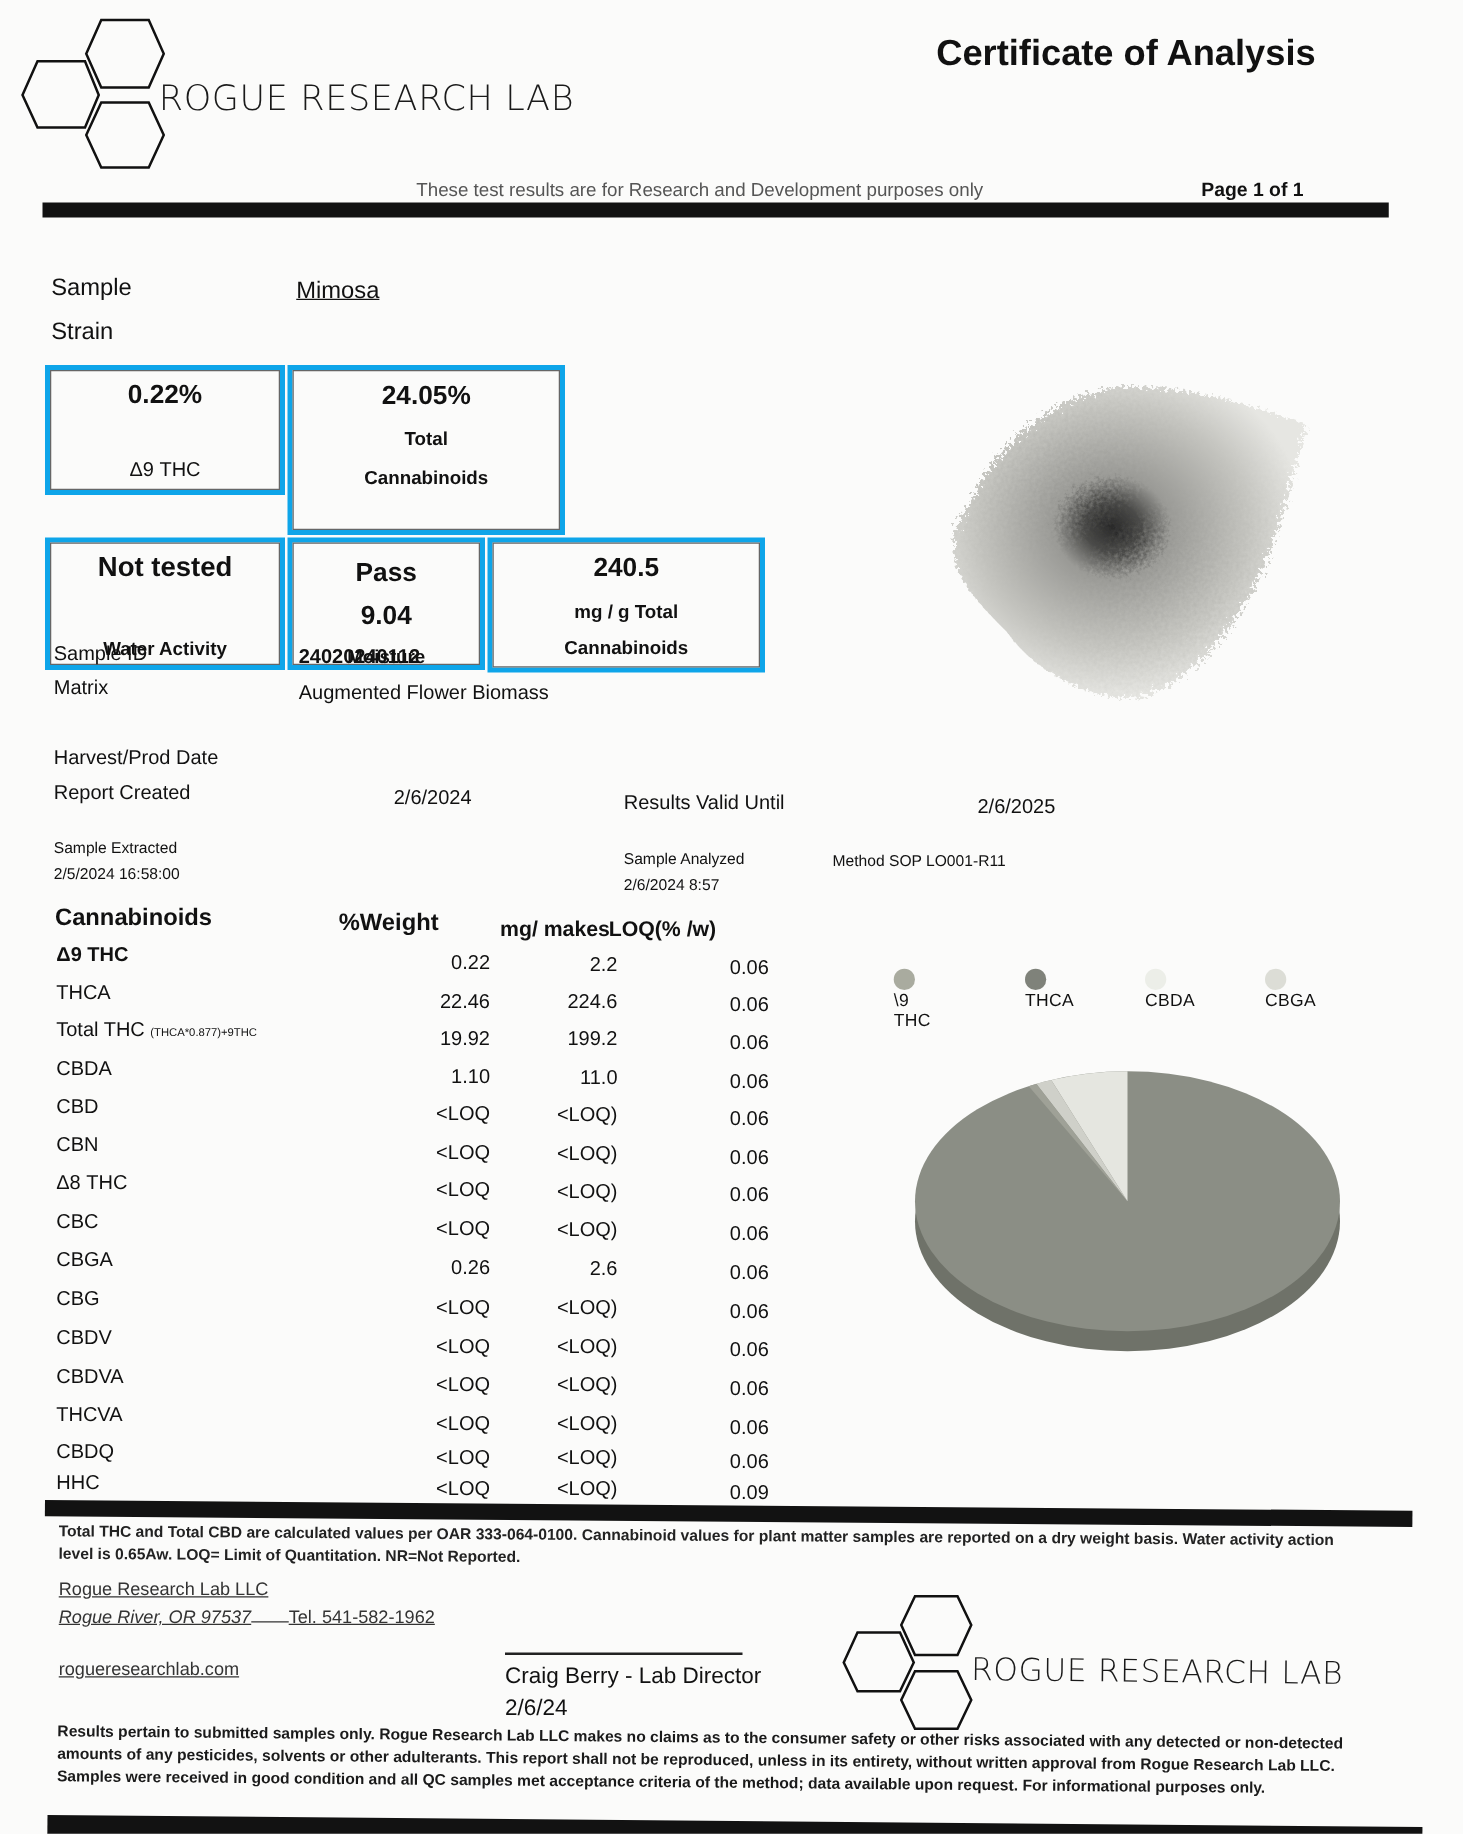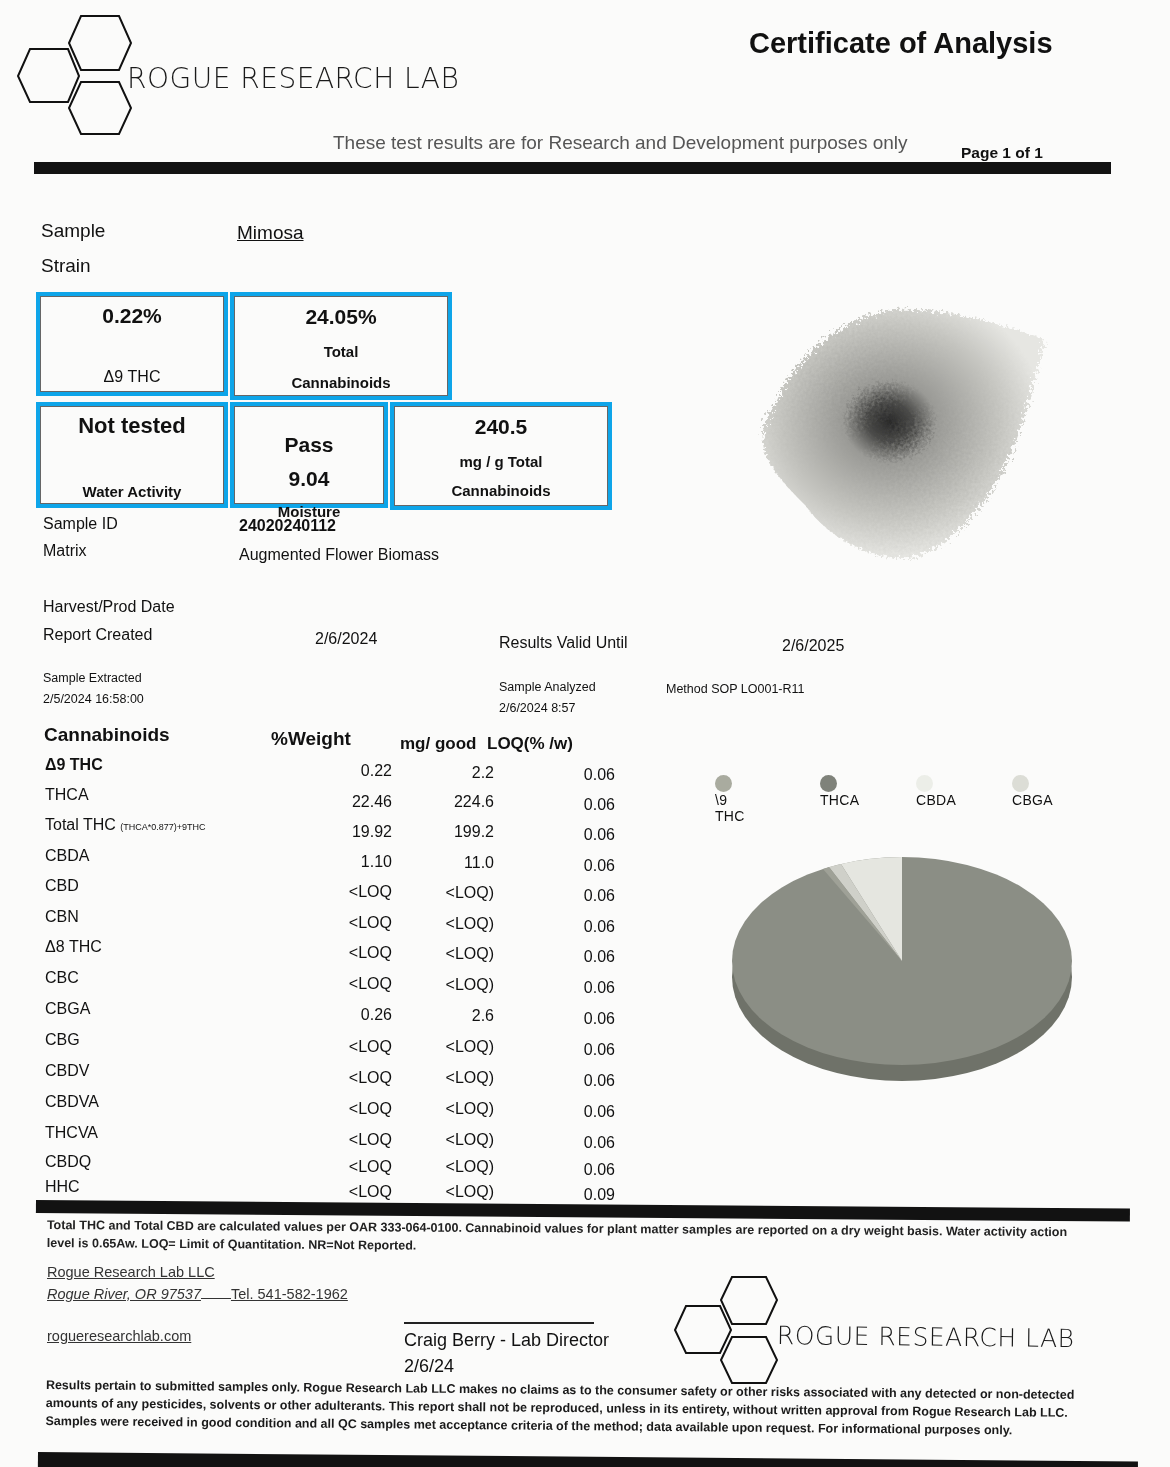--- a/index.html
+++ b/index.html
@@ -37,47 +37,47 @@
       <polygon points="67,4 105,4 117,31 105,58 67,58 55,31"></polygon>
       <polygon points="16,37 54,37 65,64 54,90 16,90 4,64"></polygon>
       <polygon points="67,70 105,70 117,96 105,122 67,122 55,96"></polygon>
     </g>
   </svg>
   <div class="abs logo-text" style="left:113px; top:50px; font-size:28px;">ROGUE RESEARCH LAB</div>
 </div>
 
 <div class="abs title" style="left:749px; top:27px;">Certificate of Analysis</div>
 
-<div class="abs" style="left:333px; top:132px; font-size:19px; color:#555;">These test results are for Research and Development purposes only</div>
+<div class="abs" style="left:333px; top:144px; font-size:15px; color:#555;">These test results are for Research and Development purposes only</div>
 <div class="abs" style="left:961px; top:144px; font-size:15.5px; font-weight:bold;">Page 1 of 1</div>
 <div class="abs bar" style="left:34px; top:162px; width:1077px; height:12px;"></div>
 
 <div class="abs" style="left:41px; top:220px; font-size:19px;">Sample</div>
 <div class="abs" style="left:41px; top:255px; font-size:19px;">Strain</div>
 <div class="abs" style="left:237px; top:222px; font-size:19px; text-decoration:underline;">Mimosa</div>
 
 <div class="summary">
   <div class="sum-row">
     <div class="cell" style="width:192px; height:104px;">
       <span class="big" style="margin-top:8px;">0.22%</span>
       <span class="lbl" style="position:absolute; bottom:6px; width:100%;">Δ9 THC</span>
     </div>
-    <div class="cell" style="width:222px; height:108px;">
+    <div class="cell" style="width:222px; height:136px;">
       <span class="big" style="margin-top:9px;">24.05%</span>
       <span class="lblb" style="margin-top:14px;">Total</span>
       <span class="lblb" style="margin-top:14px;">Cannabinoids</span>
     </div>
   </div>
   <div class="sum-row" style="margin-top:0px;">
     <div class="cell" style="width:192px; height:106px;">
       <span class="big" style="margin-top:7px; font-size:22px;">Not tested</span>
       <span class="lblb" style="position:absolute; bottom:4px; width:100%;">Water Activity</span>
     </div>
     <div class="cell" style="width:158px; height:106px;">
-      <span class="big" style="margin-top:27px;">Pass</span>
+      <span class="big" style="margin-top:13px;">Pass</span>
       <span class="big" style="margin-top:10px;">9.04</span>
       <span class="lblb" style="margin-top:12px;">Moisture</span>
     </div>
     <div class="cell" style="width:222px; height:108px;">
       <span class="big" style="margin-top:9px;">240.5</span>
       <span class="lblb" style="margin-top:14px;">mg / g Total</span>
       <span class="lblb" style="margin-top:12px;">Cannabinoids</span>
     </div>
   </div>
 </div>
@@ -112,21 +112,21 @@
 <div class="abs" style="left:782px; top:637px; font-size:16px;">2/6/2025</div>
 <div class="abs" style="left:43px; top:671px; font-size:12.5px;">Sample Extracted</div>
 <div class="abs" style="left:43px; top:692px; font-size:12.5px;">2/5/2024 16:58:00</div>
 <div class="abs" style="left:499px; top:680px; font-size:12.5px;">Sample Analyzed</div>
 <div class="abs" style="left:499px; top:701px; font-size:12.5px;">2/6/2024 8:57</div>
 <div class="abs" style="left:666px; top:682px; font-size:12.5px;">Method SOP LO001-R11</div>
 
 <div class="abs" style="left:0; top:724px; width:620px; height:480px;">
   <div class="abs" style="left:44px; top:0; font-size:19px; font-weight:bold;">Cannabinoids</div>
   <div class="abs" style="left:271px; top:4px; font-size:19px; font-weight:bold;">%Weight</div>
-  <div class="abs" style="left:400px; top:10px; font-size:17px; font-weight:bold;">mg/ good</div>
+  <div class="abs" style="left:400px; top:10px; font-size:17px; font-weight:bold;">mg/ makes</div>
   <div class="abs" style="left:487px; top:10px; font-size:17px; font-weight:bold;">LOQ(% /w)</div>
 
   <div class="tbl-row" style="top:32px;">
     <span class="c-name" style="font-weight:bold;">Δ9 THC</span>
     <span class="c-w" style="top:6px;">0.22</span>
     <span class="c-mg" style="top:8px;">2.2</span>
     <span class="c-loq" style="top:10px;">0.06</span>
   </div>
   <div class="tbl-row" style="top:62px;">
     <span class="c-name">THCA</span>

